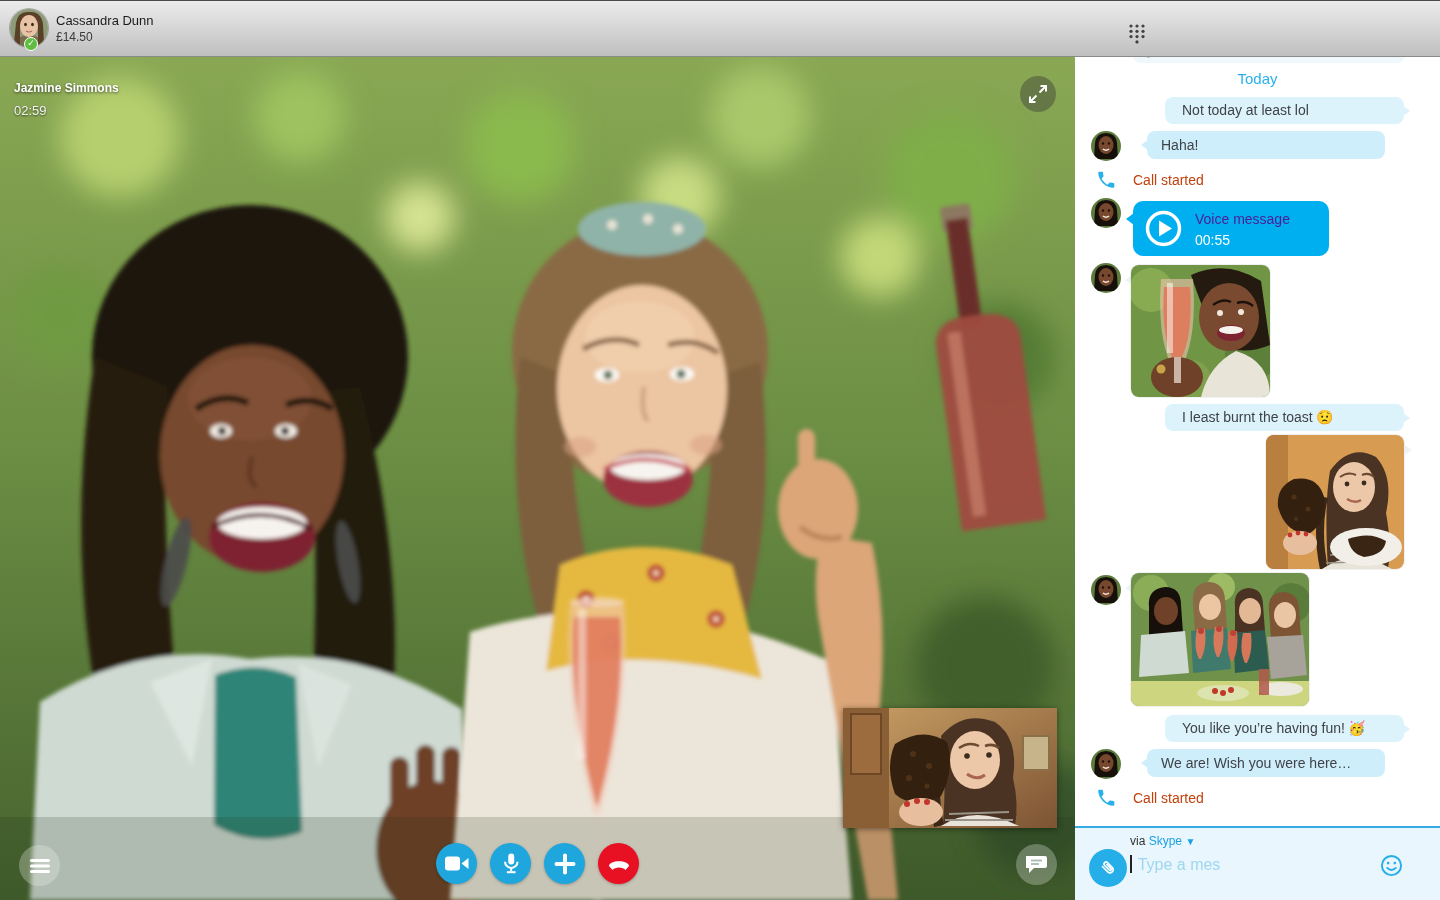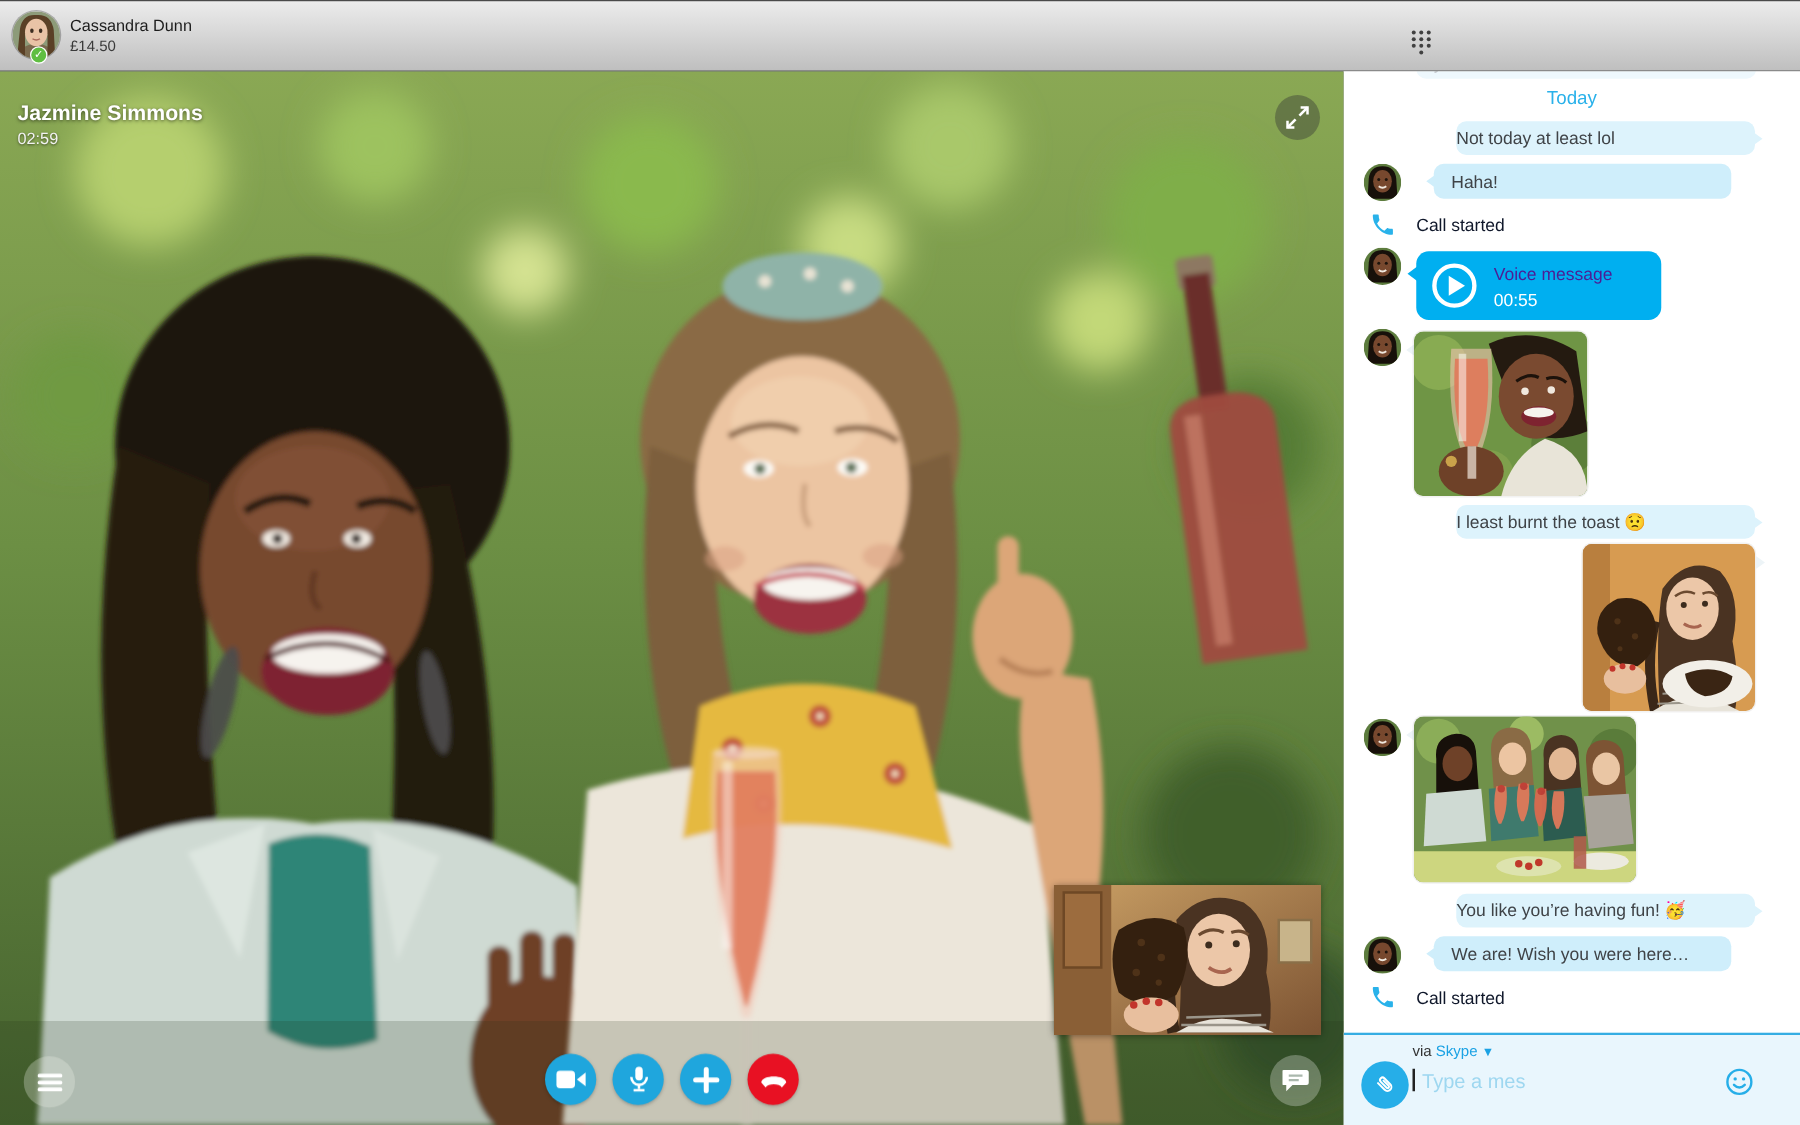--- a/index.html
+++ b/index.html
@@ -19,21 +19,21 @@
   .search { position:absolute; left:1158px; top:21px; width:275px; height:22px; border-radius:11px;
     border:1px solid #9a9a9a; background:linear-gradient(#fdfdfd,#fff);
     box-shadow:inset 0 1px 2px rgba(0,0,0,.18); }
   .search input { position:absolute; left:26px; top:1px; width:240px; height:18px; border:0; outline:0;
     background:transparent; font-size:13px; color:#333; font-family:"Liberation Sans",sans-serif; }
   .search svg { position:absolute; left:8px; top:4px; }
 
   
   .video-area { position:absolute; left:0; top:57px; width:1075px; height:843px; overflow:hidden; background:#3c5428; }
   .scene { position:absolute; inset:0; }
-  .peer-name { position:absolute; left:14px; top:24px; font-size:17px; font-weight:bold; color:#fff;
+  .peer-name { position:absolute; left:14px; top:24px; font-size:12px; font-weight:bold; color:#fff;
     text-shadow:0 1px 3px rgba(0,0,0,.6); }
   .call-timer { position:absolute; left:14px; top:46px; font-size:13px; color:#f2f2f2;
     text-shadow:0 1px 2px rgba(0,0,0,.6); }
   .expand-btn { position:absolute; left:1020px; top:19px; width:36px; height:36px; border-radius:50%;
     background:rgba(60,64,55,.45); cursor:pointer; display:flex; align-items:center; justify-content:center; }
   .pip { position:absolute; left:843px; top:651px; width:214px; height:120px; overflow:hidden;
     box-shadow:0 1px 6px rgba(0,0,0,.45); cursor:pointer; }
   .round-btn { position:absolute; width:41px; height:41px; border-radius:50%; cursor:pointer;
     display:flex; align-items:center; justify-content:center; box-shadow:0 1px 3px rgba(0,0,0,.25); }
   .btn-blue { background:#1fa6dd; }
@@ -46,29 +46,29 @@
   .menu-btn   { left:19px;  top:788px; }
   .chat-toggle{ left:1016px;top:787px; }
 
   
   .chat-panel { position:absolute; left:1075px; top:57px; width:365px; height:843px; background:#fff; overflow:hidden; }
   .clipped-bubble { position:absolute; left:58px; top:-20px; width:272px; height:26px; border-radius:8px;
     background:#eef8fd; color:#b9bdc0; font-size:14px; line-height:26px; padding-left:14px; }
   .date-header { position:absolute; left:0; top:13px; width:100%; text-align:center;
     font-size:15px; color:#29b1ea; }
   .bubble { position:absolute; height:27px; line-height:27px; border-radius:8px; font-size:14px; color:#3f4347; white-space:nowrap; }
-  .bubble.sent { background:#ddf3fc; width:239px; right:36px; padding-left:0; }
+  .bubble.sent { background:#ddf3fc; width:239px; right:36px; padding-left:17px; }
   .bubble.sent::after { content:""; position:absolute; right:-6px; top:9px; border-left:7px solid #ddf3fc;
     border-top:5px solid transparent; border-bottom:5px solid transparent; }
   .bubble.recv { background:#cfeefb; width:238px; left:72px; padding-left:14px; height:28px; line-height:28px; }
   .bubble.recv::after { content:""; position:absolute; left:-6px; top:9px; border-right:7px solid #cfeefb;
     border-top:5px solid transparent; border-bottom:5px solid transparent; }
   .avatar { position:absolute; left:16px; width:30px; height:30px; border-radius:50%; overflow:hidden; cursor:pointer; }
   .sysrow-icon { position:absolute; left:21px; width:20px; height:20px; }
-  .sysrow-text { position:absolute; left:58px; font-size:14px; color:#0f172a; }
+  .sysrow-text { position:absolute; left:58px; font-size:14px; color:#c2410c; }
   .voice-bubble { position:absolute; left:58px; top:144px; width:196px; height:55px; border-radius:10px; background:#00aff0; }
   .voice-bubble::after { content:""; position:absolute; left:-7px; top:12px; border-right:8px solid #00aff0;
     border-top:6px solid transparent; border-bottom:6px solid transparent; }
   .voice-play { position:absolute; left:12px; top:9px; width:37px; height:37px; cursor:pointer; }
   .voice-title { position:absolute; left:62px; top:10px; font-size:14px; color:#4c1d95; }
   .voice-duration { position:absolute; left:62px; top:31px; font-size:14px; color:#fff; }
   .photo-msg { position:absolute; border-radius:8px; overflow:hidden; cursor:pointer; box-shadow:0 0 0 1px rgba(0,0,0,.06); }
   .photo-msg svg { display:block; }
   .ptail-l, .ptail-r { position:absolute; width:0; height:0; }
   .ptail-l { border-right:7px solid #edf4f7; border-top:5px solid transparent; border-bottom:5px solid transparent; }

